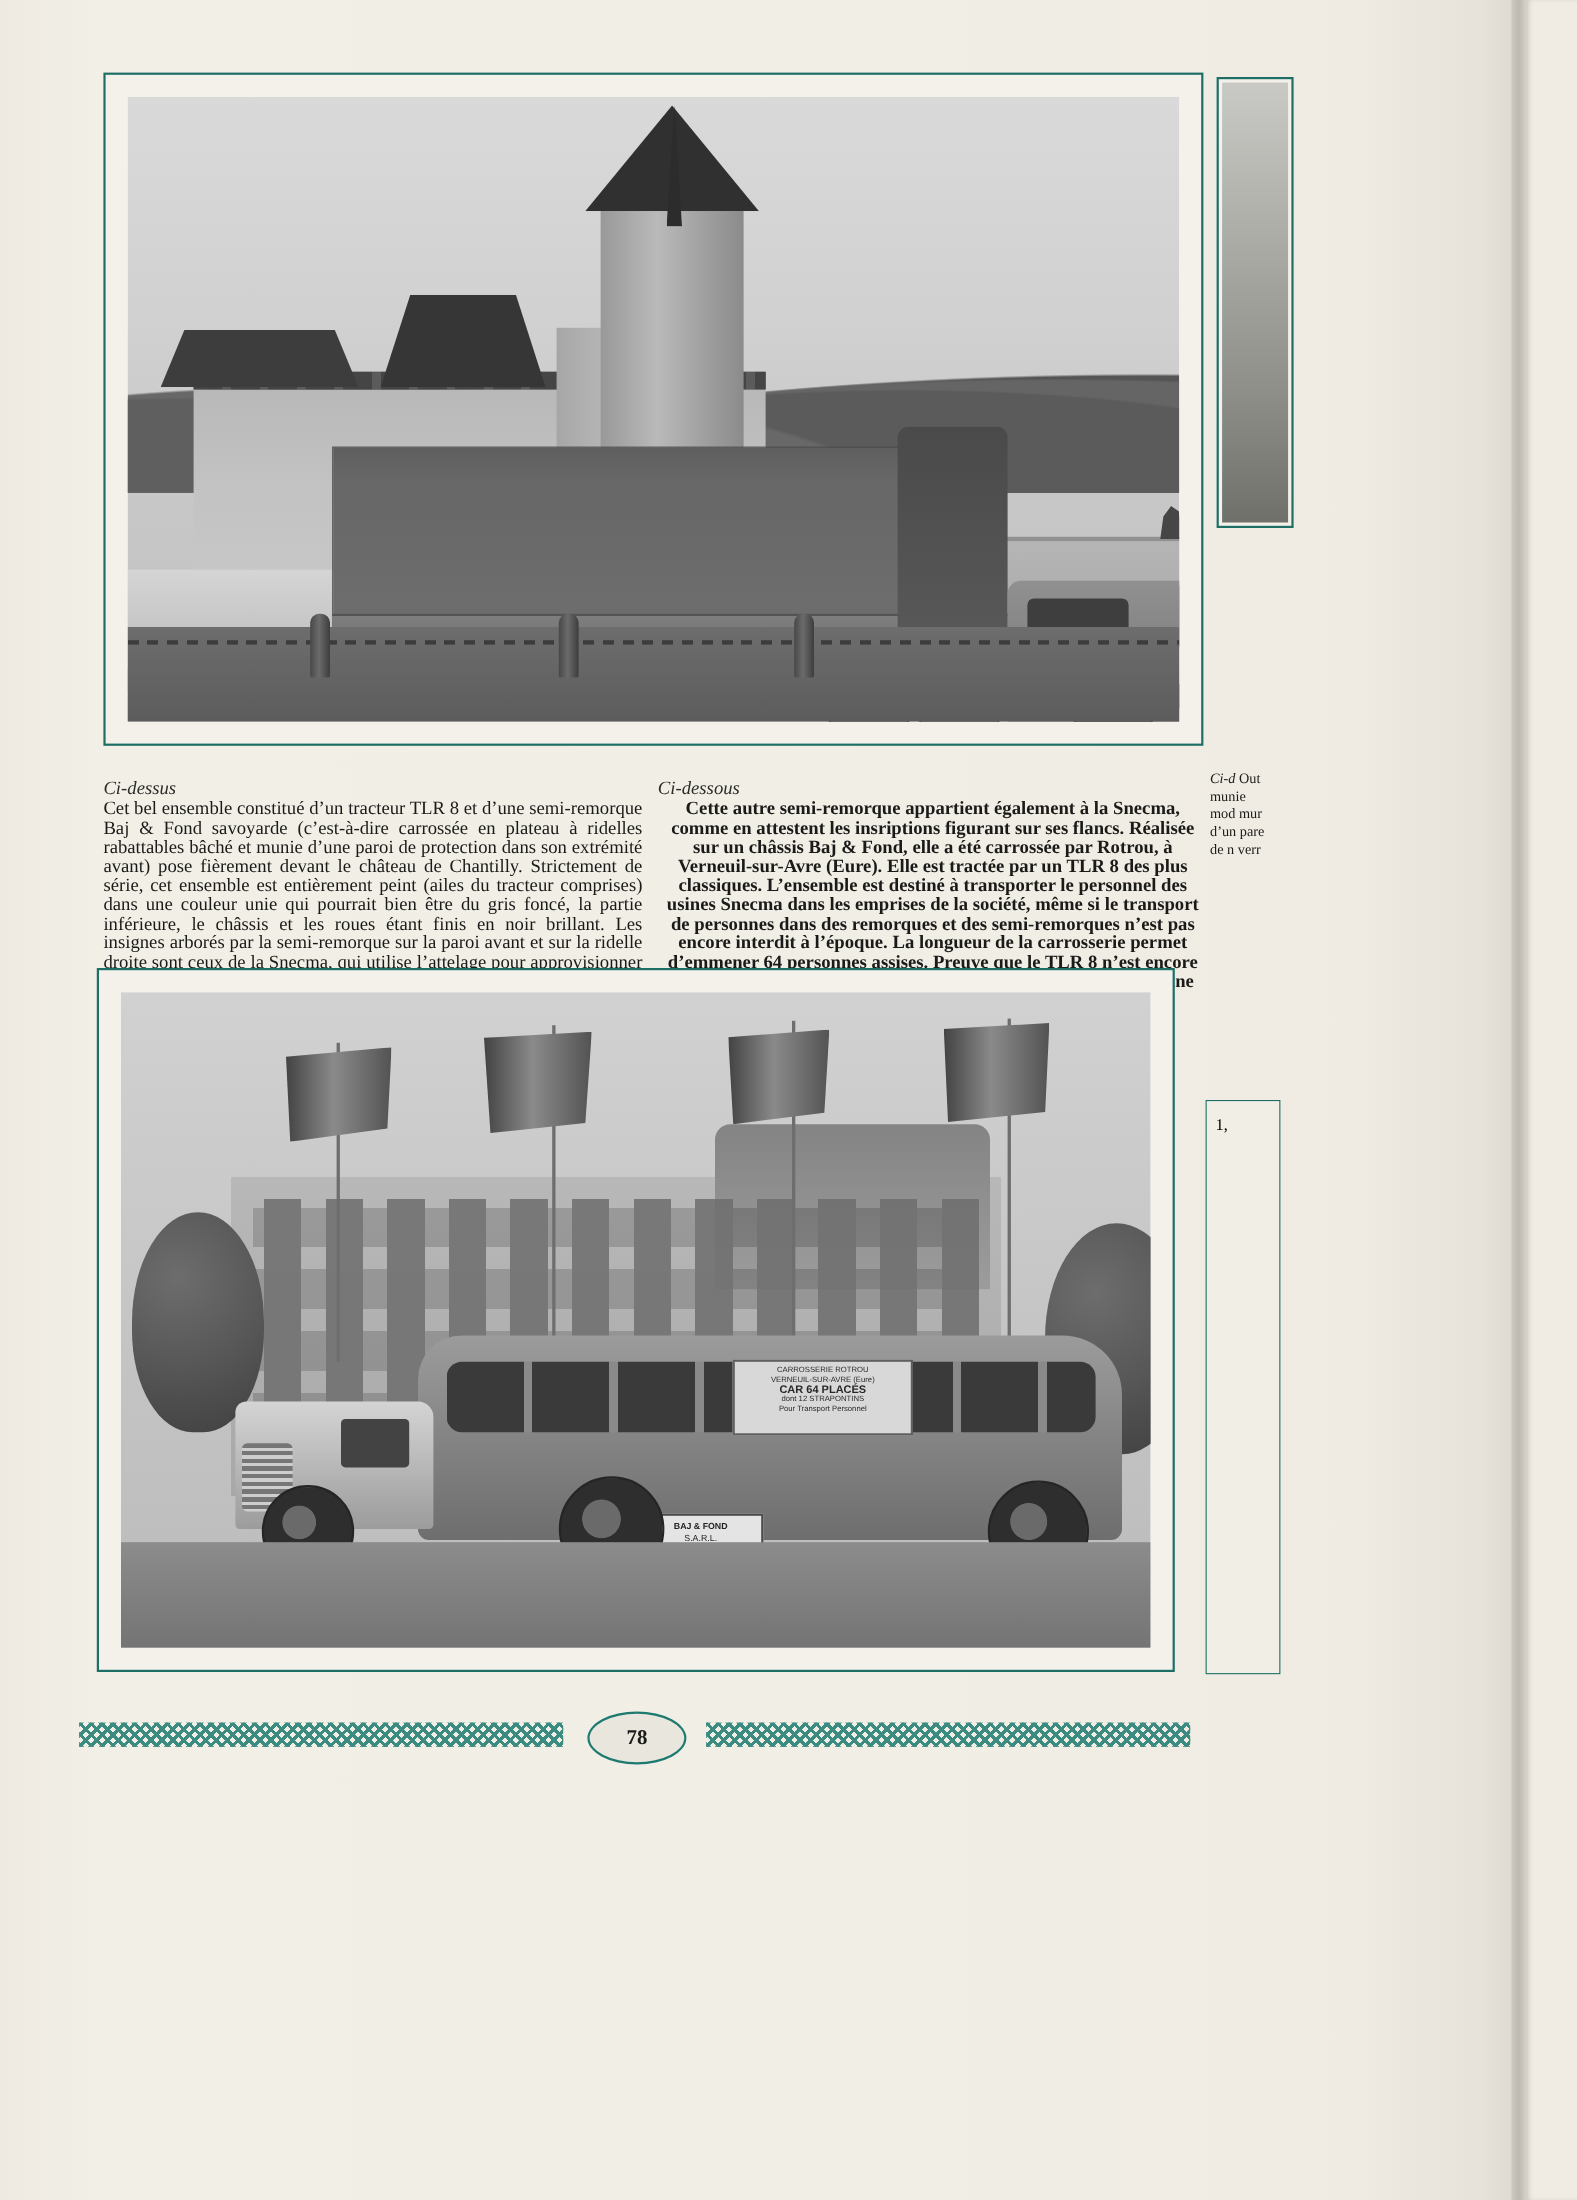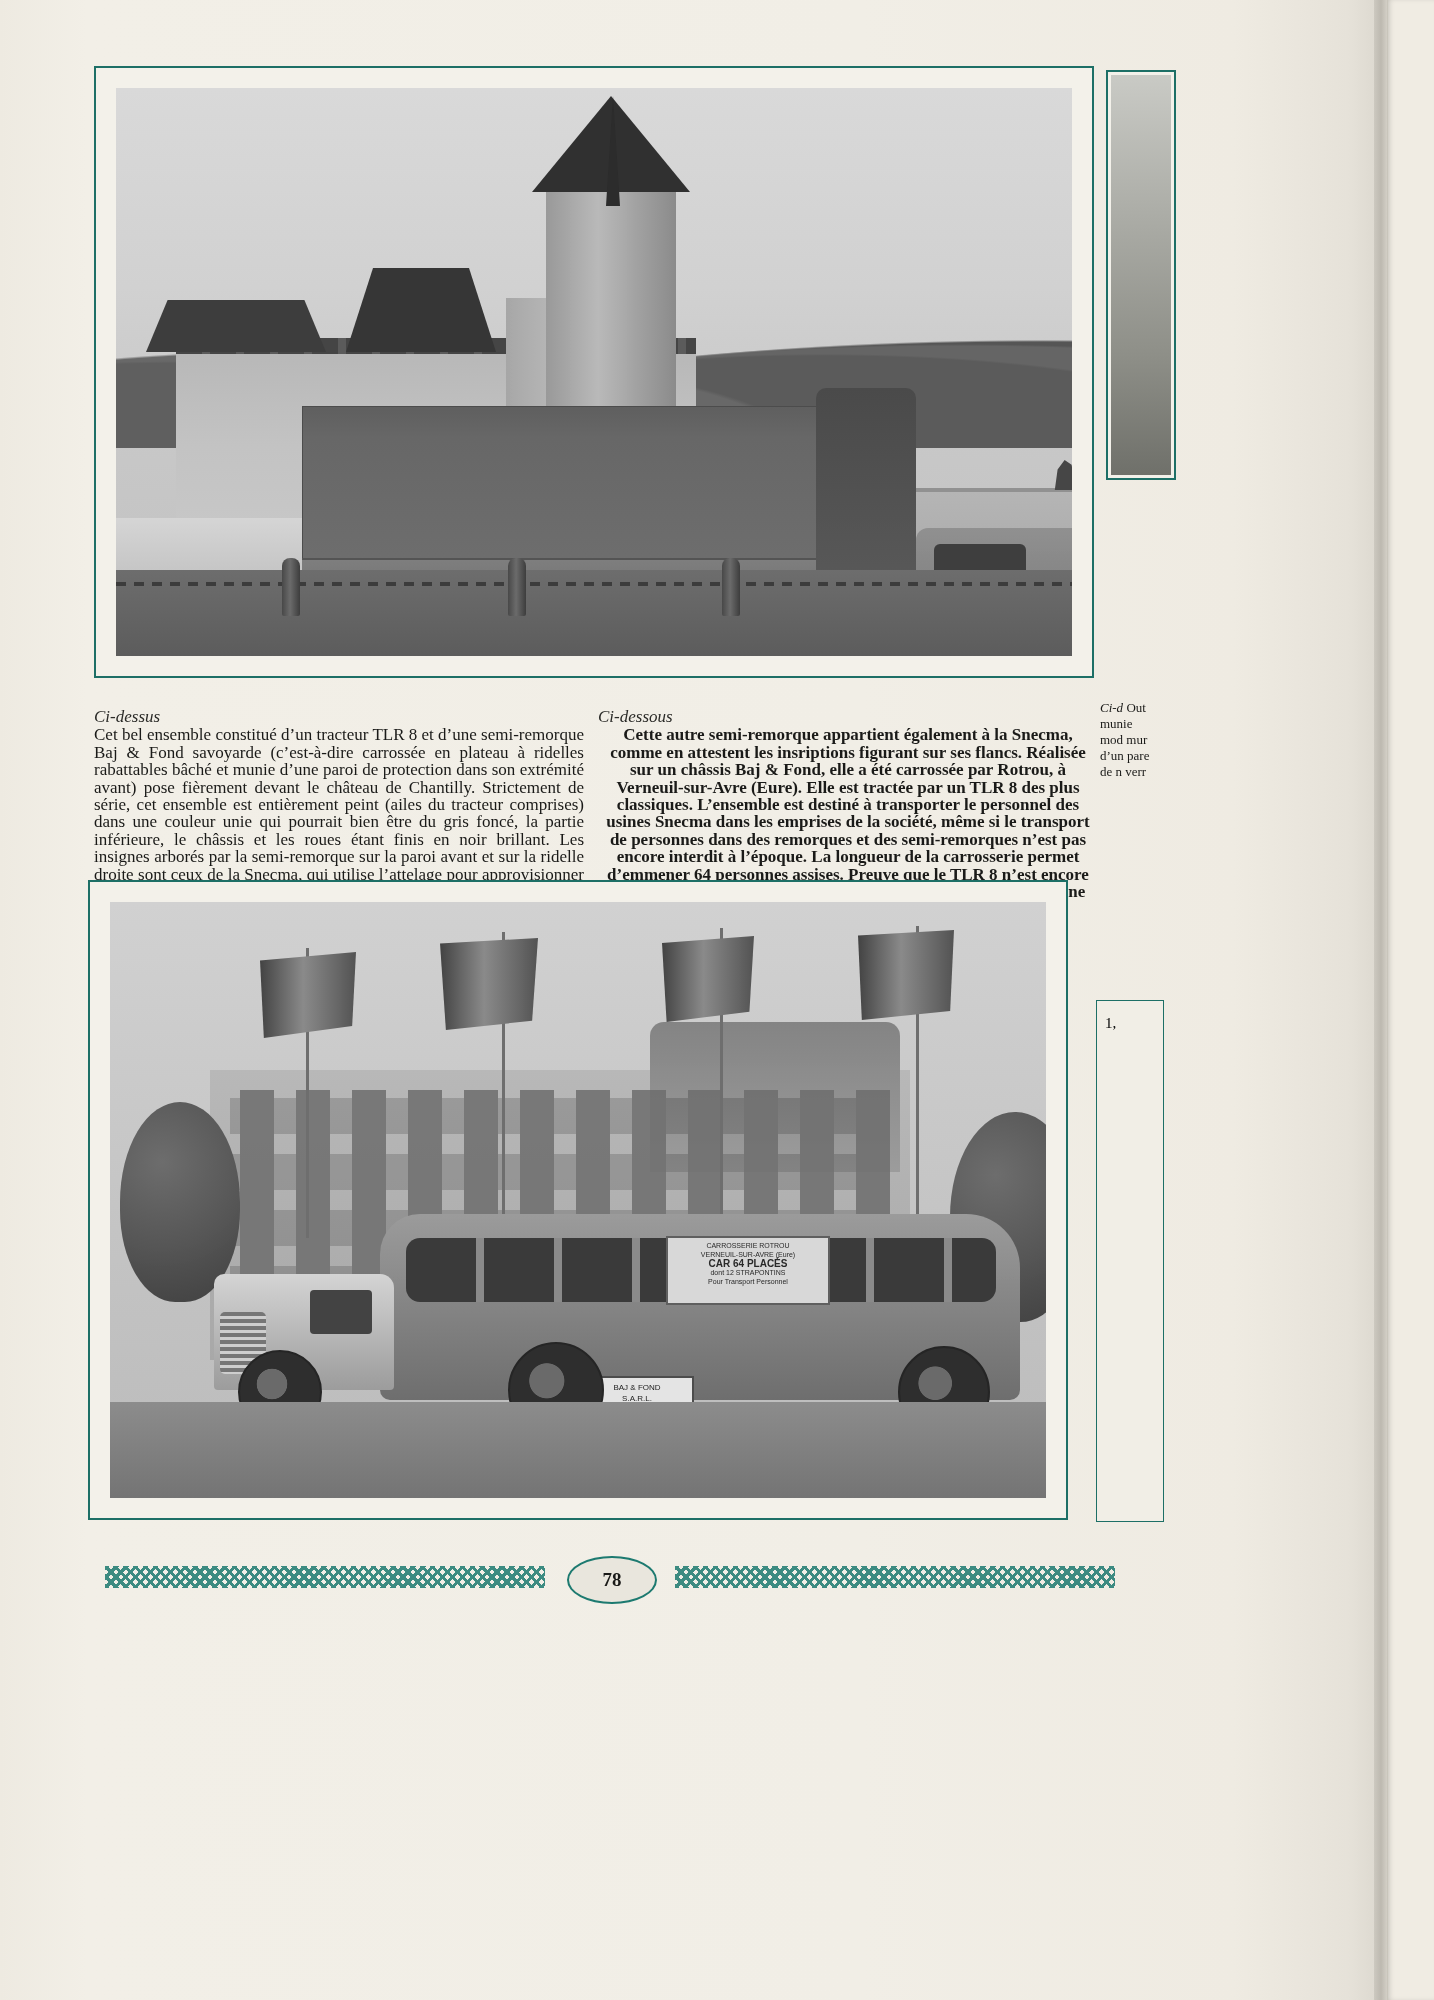--- a/index.html
+++ b/index.html
@@ -253,21 +253,21 @@
   }
   .edge-photo .inner{width:100%;height:100%;background:linear-gradient(180deg,#c9cac5,#8e8f88 70%,#6f706a);}
   .edge-box{
     position:absolute;left:1096px;top:1000px;width:66px;height:520px;
     border:1px solid #1d6f66;background:#f1eee6;
   }
   .edge-box span{position:absolute;left:8px;top:14px;font-size:15px;}
 
   
   .footer{
-    position:absolute;left:105px;top:1556px;width:1010px;height:46px;text-decoration:underline;
+    position:absolute;left:72px;top:1556px;width:1010px;height:46px;text-decoration:underline;
   }
   .wave{
     position:absolute;top:10px;height:22px;
     background:
       repeating-linear-gradient(135deg,#1d7a70 0 3px,transparent 3px 7px),
       repeating-linear-gradient(45deg,#1d7a70 0 3px,transparent 3px 7px);
     opacity:.85;
   }
   .wave-left{left:0;width:440px;}
   .wave-right{right:0;width:440px;}
@@ -366,21 +366,21 @@
         <div style="font-weight:bold;font-size:10px">CAR 64 PLACÉS</div>
         <div>dont 12 STRAPONTINS</div>
         <div>Pour Transport Personnel</div>
       </div>
 
       <div class="tractor2"></div>
       <div class="t2-window"></div>
       <div class="t2-grille"></div>
 
       <div class="plate">
-        <div style="font-weight:normal">BAJ &amp; FOND</div>
+        <div style="font-weight:bold">BAJ &amp; FOND</div>
         <div>S.A.R.L.</div>
         <div>1951</div>
       </div>
 
       <div class="wheel" style="left:128px;top:448px;width:80px;height:80px"></div>
       <div class="wheel" style="left:398px;top:440px;width:92px;height:92px"></div>
       <div class="wheel" style="left:788px;top:444px;width:88px;height:88px"></div>
 
       <div class="road"></div>
     </div>

